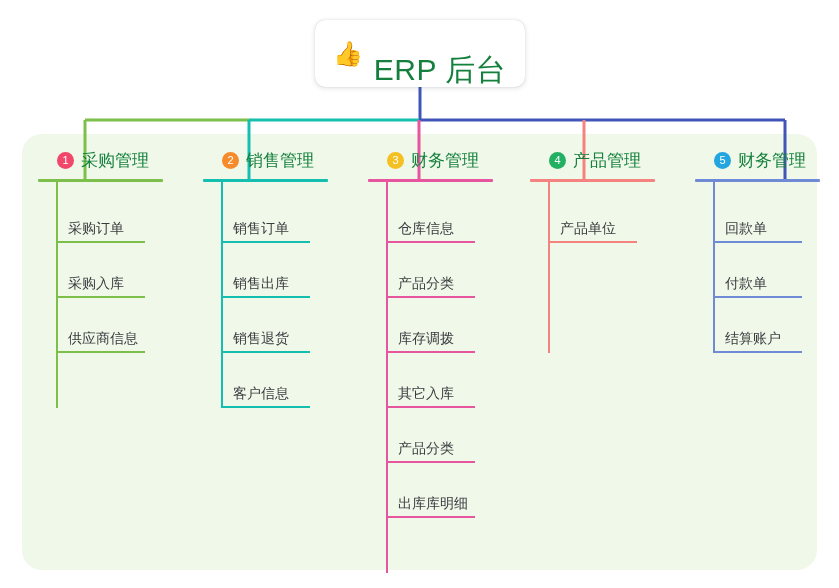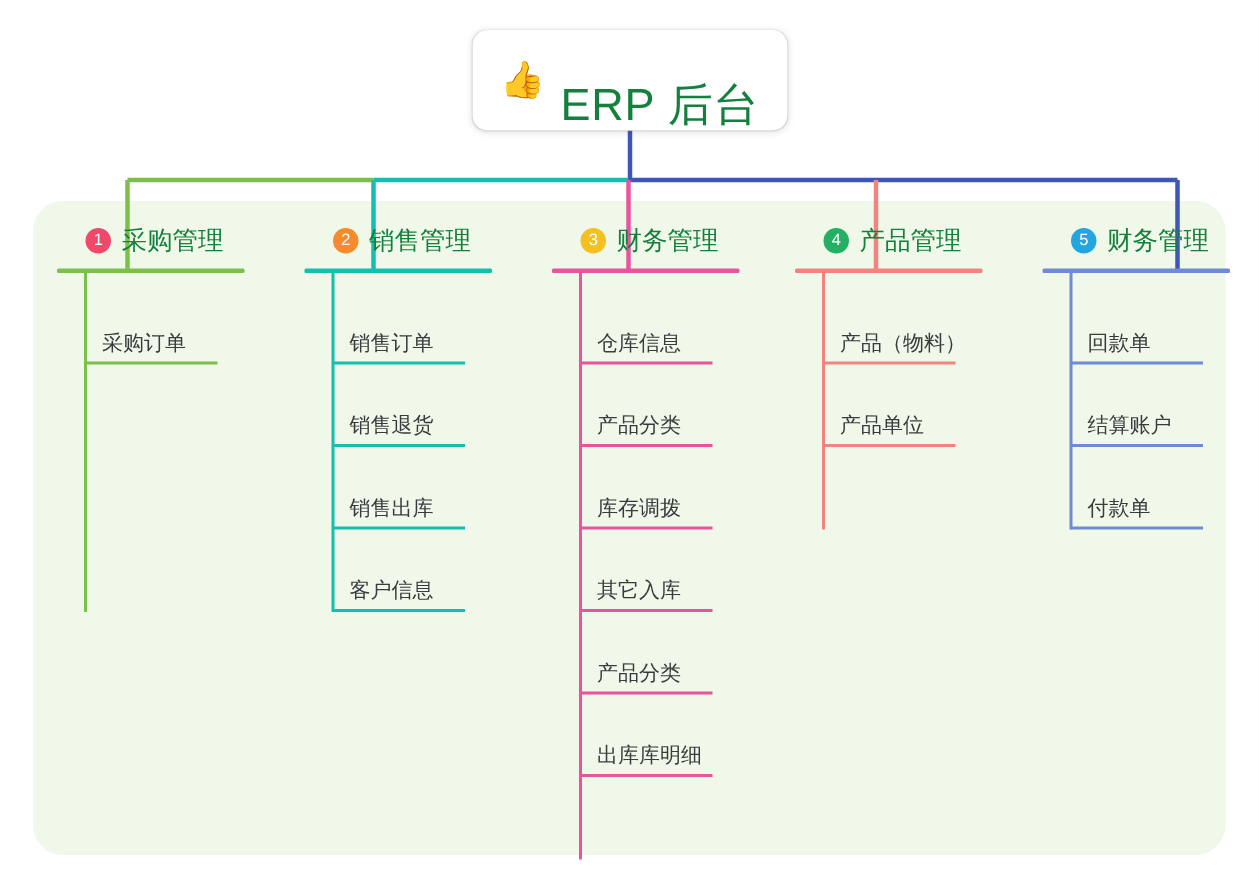--- a/index.html
+++ b/index.html
@@ -168,39 +168,47 @@
         <div class="col-header">
           <span class="badge" style="background: rgb(240, 71, 106);">1</span>
           <span class="col-title">采购管理</span>
         </div>
         <div class="col-rule" style="background: rgb(124, 192, 75);"></div>
         <div style="margin-top: 12px;">
           <div class="leaf">
             <span class="leaf-label">采购订单</span>
             <div class="leaf-rule" style="background: rgb(124, 192, 75);"></div>
           </div>
+          <div class="leaf">
+            <span class="leaf-label">采购入库</span>
+            <div class="leaf-rule" style="background: rgb(124, 192, 75);"></div>
+          </div>
+          <div class="leaf">
+            <span class="leaf-label">供应商信息</span>
+            <div class="leaf-rule" style="background: rgb(124, 192, 75);"></div>
+          </div>
         </div>
       </div>
       <div class="column" style="left: 203px; top: 147px;">
         <div class="col-header">
           <span class="badge" style="background: rgb(246, 139, 44);">2</span>
           <span class="col-title">销售管理</span>
         </div>
         <div class="col-rule" style="background: rgb(21, 191, 176);"></div>
         <div style="margin-top: 12px;">
           <div class="leaf">
             <span class="leaf-label">销售订单</span>
             <div class="leaf-rule" style="background: rgb(21, 191, 176);"></div>
           </div>
           <div class="leaf">
+            <span class="leaf-label">销售出库</span>
+            <div class="leaf-rule" style="background: rgb(21, 191, 176);"></div>
+          </div>
+          <div class="leaf">
             <span class="leaf-label">销售退货</span>
-            <div class="leaf-rule" style="background: rgb(21, 191, 176);"></div>
-          </div>
-          <div class="leaf">
-            <span class="leaf-label">销售出库</span>
             <div class="leaf-rule" style="background: rgb(21, 191, 176);"></div>
           </div>
           <div class="leaf">
             <span class="leaf-label">客户信息</span>
             <div class="leaf-rule" style="background: rgb(21, 191, 176);"></div>
           </div>
         </div>
       </div>
       <div class="column" style="left: 368px; top: 147px;">
         <div class="col-header">
@@ -236,45 +244,41 @@
         </div>
       </div>
       <div class="column" style="left: 530px; top: 147px;">
         <div class="col-header">
           <span class="badge" style="background: rgb(36, 176, 98);">4</span>
           <span class="col-title">产品管理</span>
         </div>
         <div class="col-rule" style="background: rgb(244, 131, 127);"></div>
         <div style="margin-top: 12px;">
           <div class="leaf">
-            <span class="leaf-label">产品（物料）</span>
-            <div class="leaf-rule" style="background: rgb(244, 131, 127);"></div>
-          </div>
-          <div class="leaf">
             <span class="leaf-label">产品单位</span>
             <div class="leaf-rule" style="background: rgb(244, 131, 127);"></div>
           </div>
         </div>
       </div>
       <div class="column" style="left: 695px; top: 147px;">
         <div class="col-header">
           <span class="badge" style="background: rgb(35, 165, 224);">5</span>
           <span class="col-title">财务管理</span>
         </div>
         <div class="col-rule" style="background: rgb(111, 139, 214);"></div>
         <div style="margin-top: 12px;">
           <div class="leaf">
             <span class="leaf-label">回款单</span>
             <div class="leaf-rule" style="background: rgb(111, 139, 214);"></div>
           </div>
           <div class="leaf">
+            <span class="leaf-label">付款单</span>
+            <div class="leaf-rule" style="background: rgb(111, 139, 214);"></div>
+          </div>
+          <div class="leaf">
             <span class="leaf-label">结算账户</span>
             <div class="leaf-rule" style="background: rgb(111, 139, 214);"></div>
           </div>
-          <div class="leaf">
-            <span class="leaf-label">付款单</span>
-            <div class="leaf-rule" style="background: rgb(111, 139, 214);"></div>
-          </div>
         </div>
       </div>
     </div>
 
 </div>
 
 </body></html>

